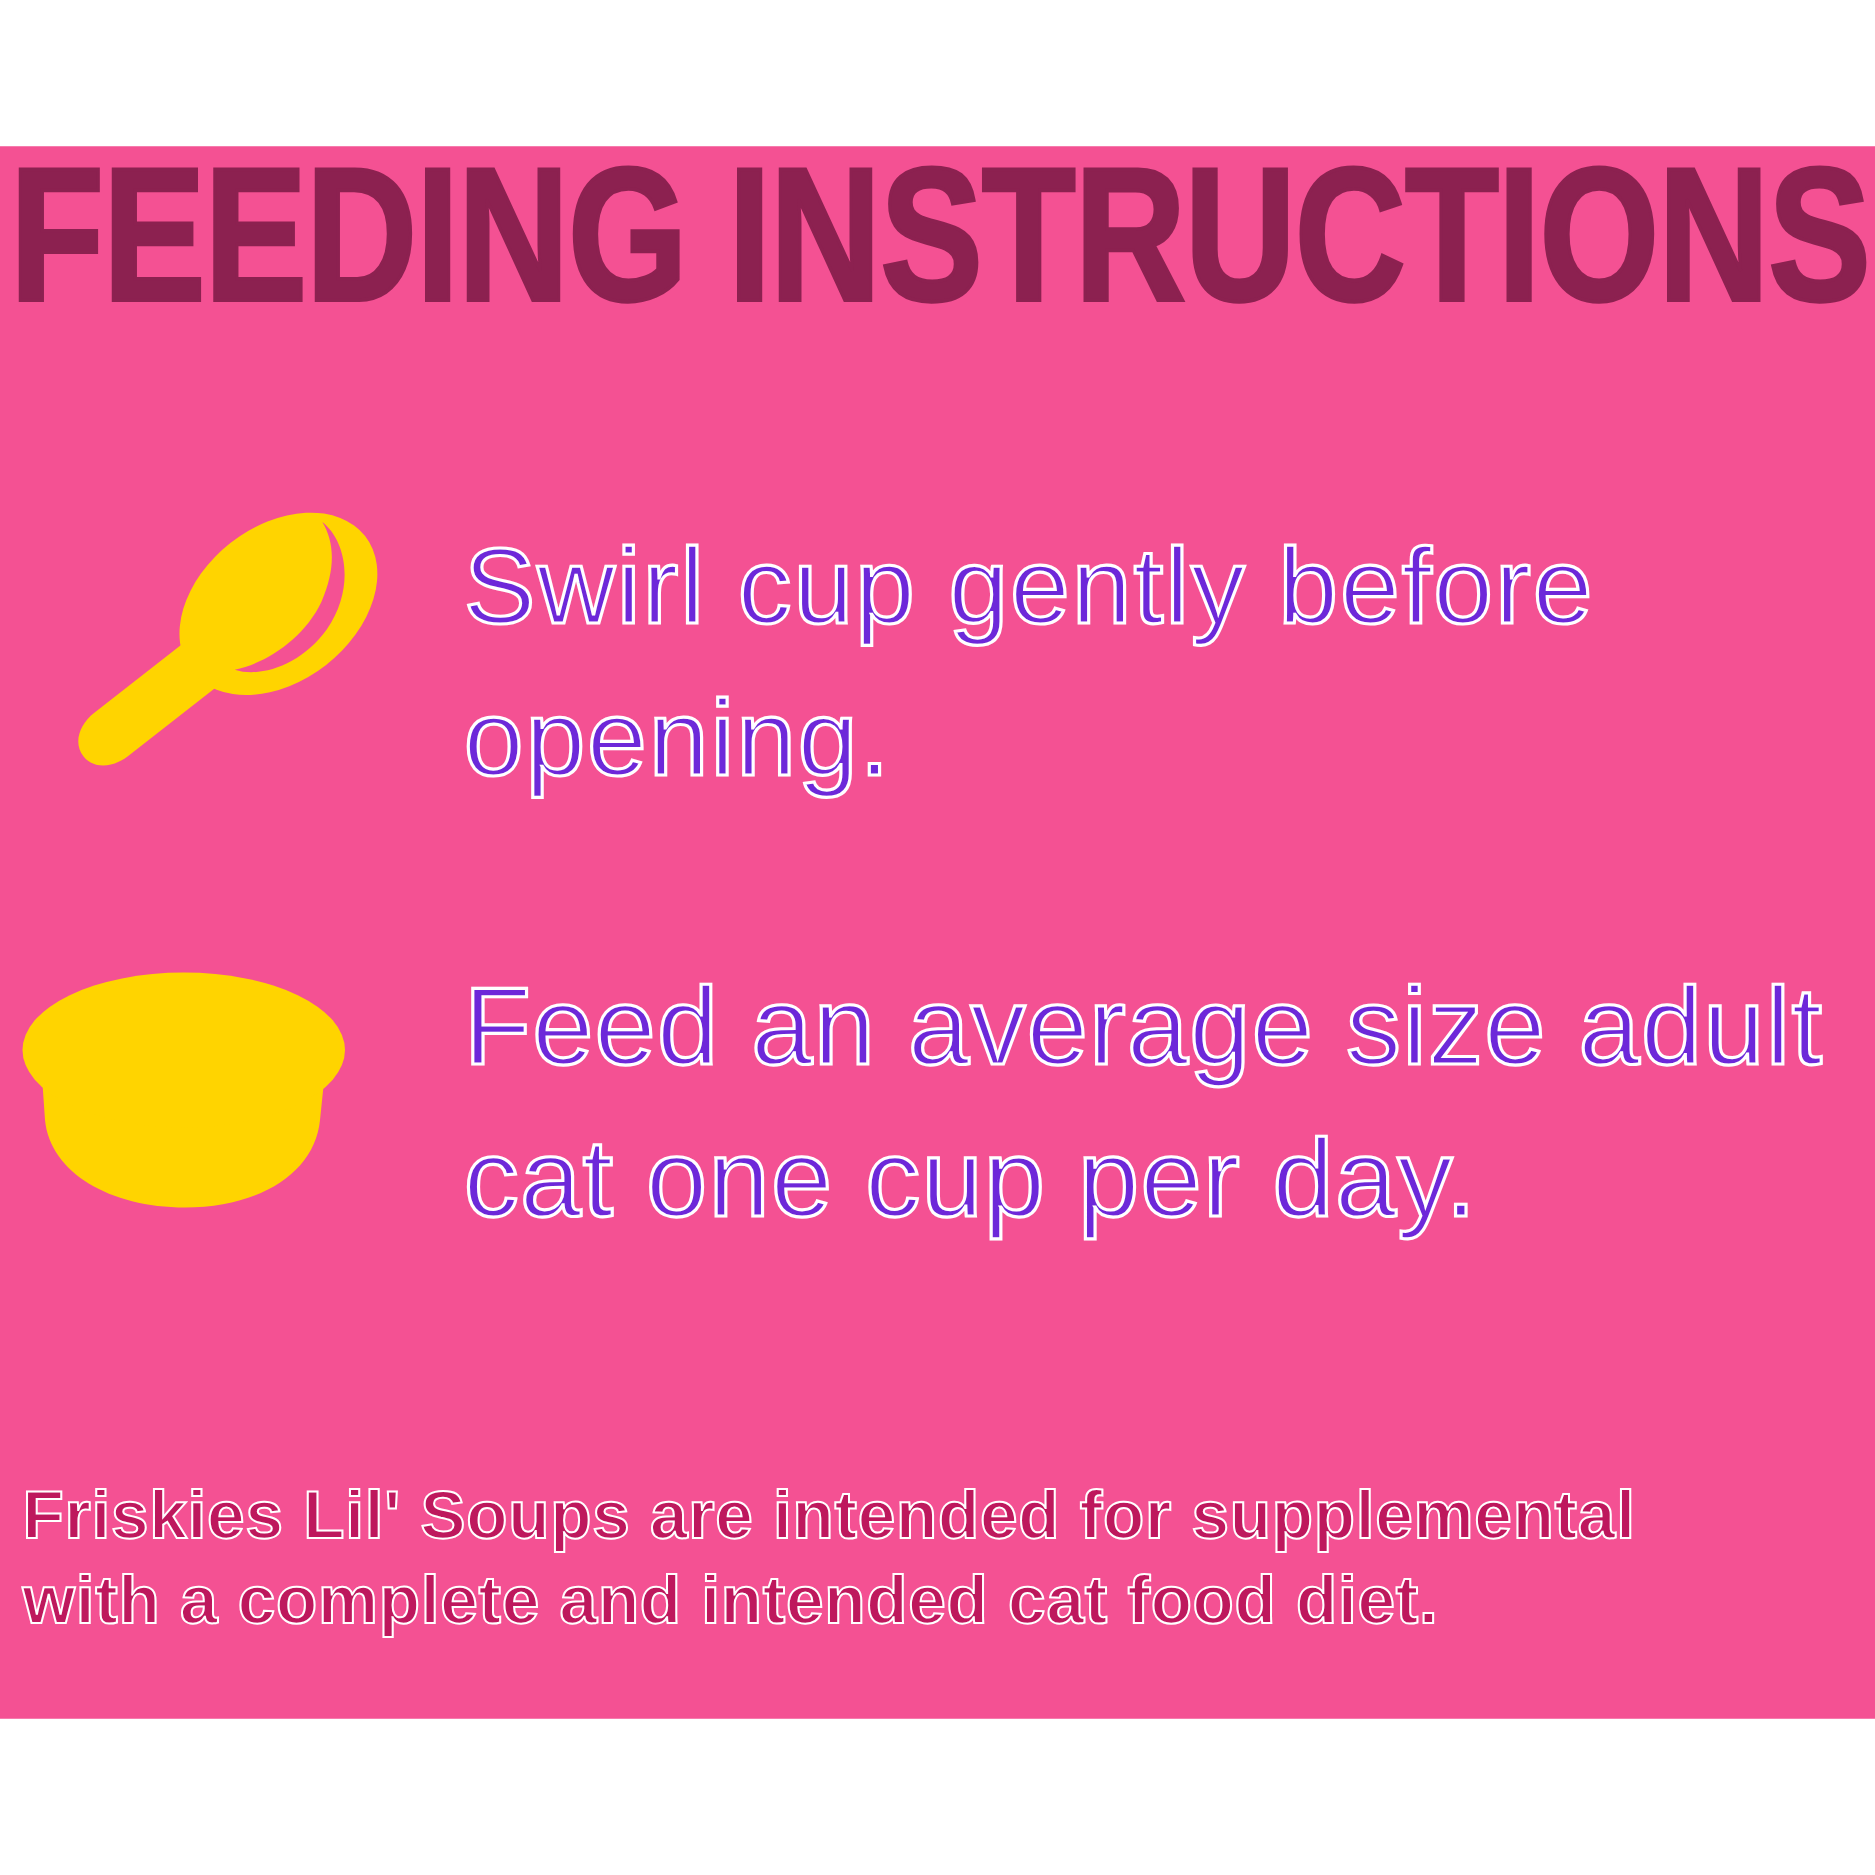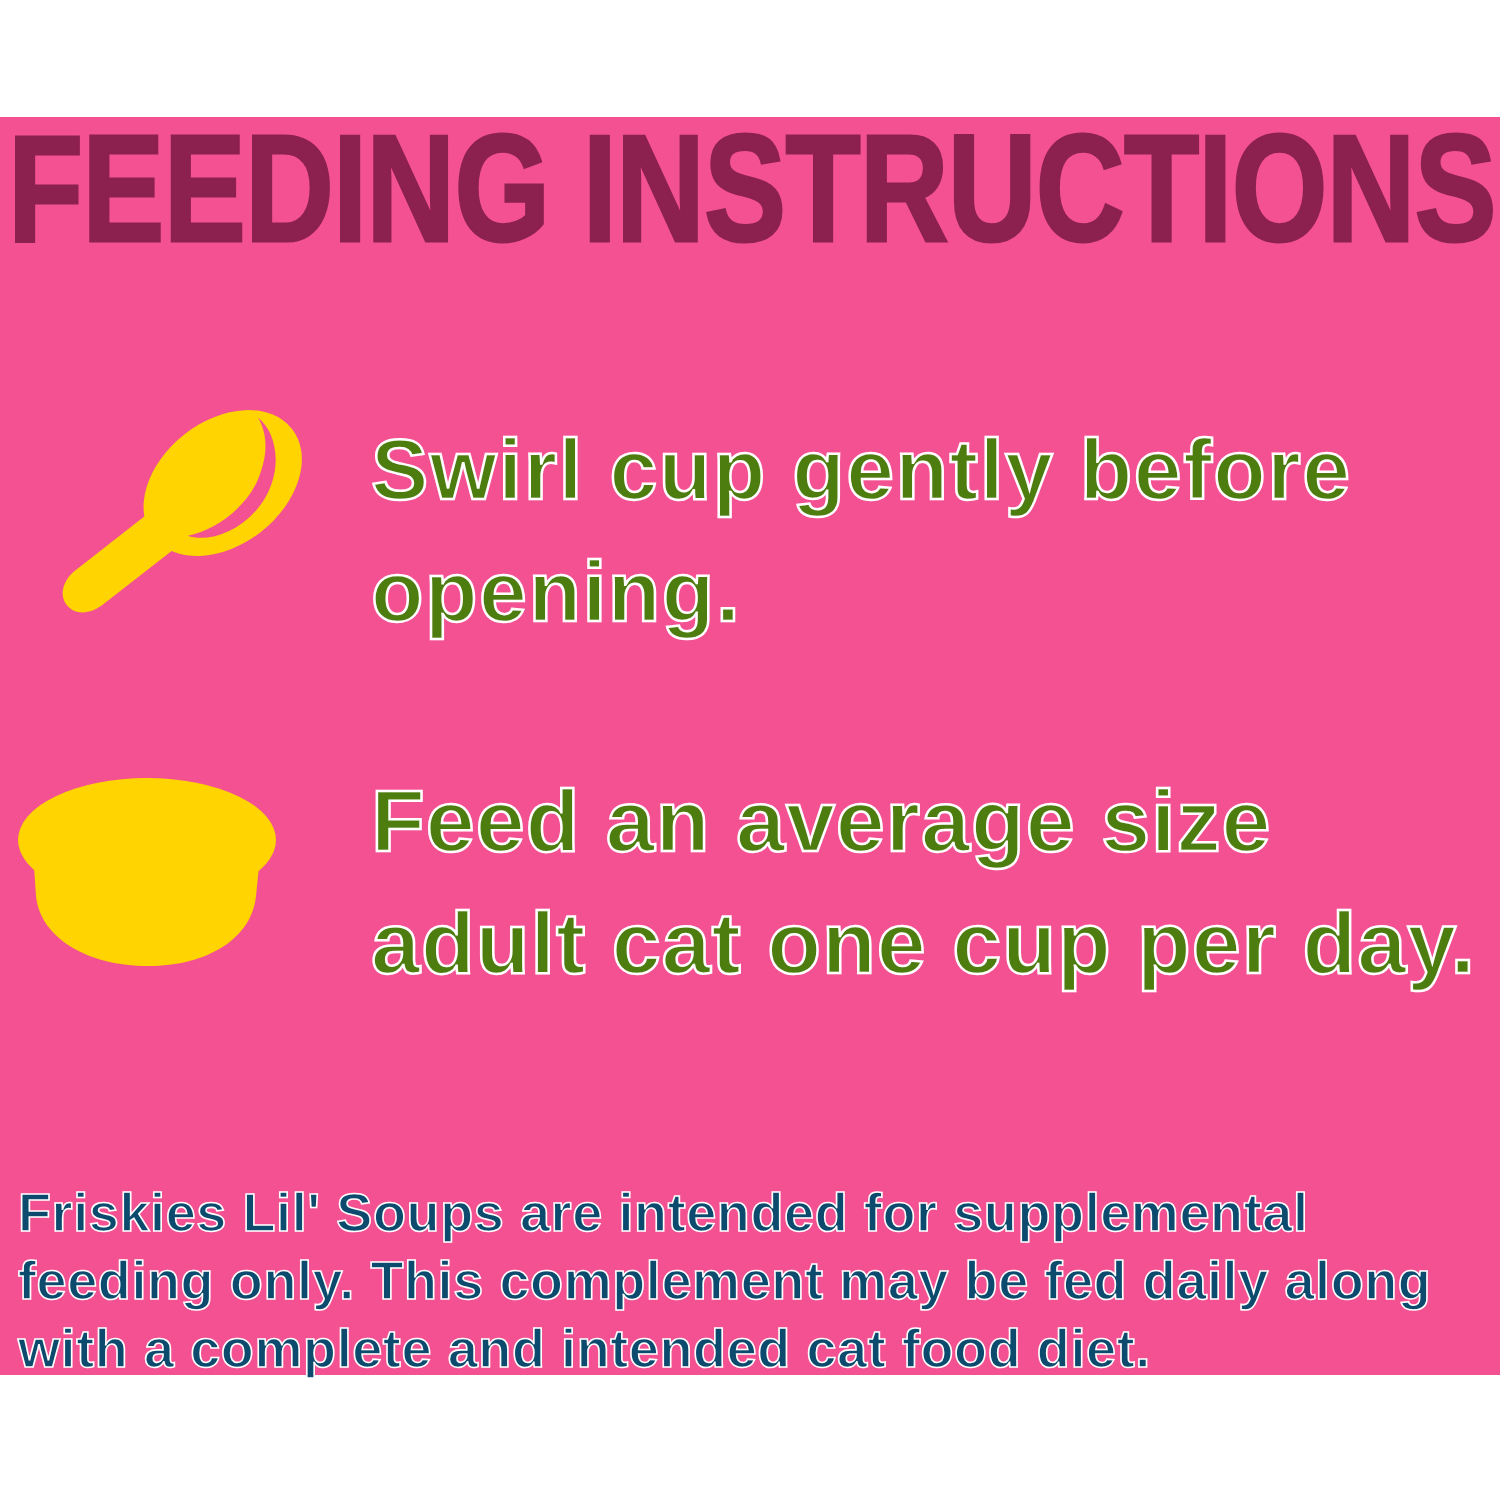--- a/index.html
+++ b/index.html
@@ -66,37 +66,37 @@
     top: 0;
     width: 330px;
     height: 240px;
   }
 
   .instr-text {
     position: absolute;
     left: 371px;
     top: 0;
     width: 1125px;
-    color: #4d7c0f;
+    color: #6d28d9;
     font-family: "Liberation Sans", sans-serif;
-    font-weight: 700;
+    font-weight: 400;
     font-size: 86px;
     line-height: 122px;
     letter-spacing: 1.5px;
     -webkit-text-stroke: 2.5px #ffffff;
   }
   #row-feed .instr-text { font-size: 88px; letter-spacing: 1px; }
 
   
   #footer {
     position: absolute;
     left: 18px;
     top: 1178px;
     width: 1468px;
-    color: #0c4a6e;
+    color: #be185d;
     font-family: "Liberation Sans", sans-serif;
     font-weight: 700;
     font-size: 54px;
     line-height: 68px;
     letter-spacing: 0.6px;
     -webkit-text-stroke: 1.6px #ffffff;
   }
   #footer .fline { display: block; white-space: nowrap; }
 
   svg { display: block; overflow: visible; }
@@ -151,17 +151,16 @@
 
         <ellipse cx="147" cy="80" rx="129" ry="62" fill="#ffd400"></ellipse>
       </svg>
     </div>
 
     <div class="instr-text">Feed an average size adult cat one cup per day.</div>
   </div>
 
   <div id="footer">
     <span class="fline">Friskies Lil' Soups are intended for supplemental</span>
-    <span class="fline">feeding only. This complement may be fed daily along</span>
     <span class="fline">with a complete and intended cat food diet.</span>
   </div>
 
 </div>
 
 </body></html>

